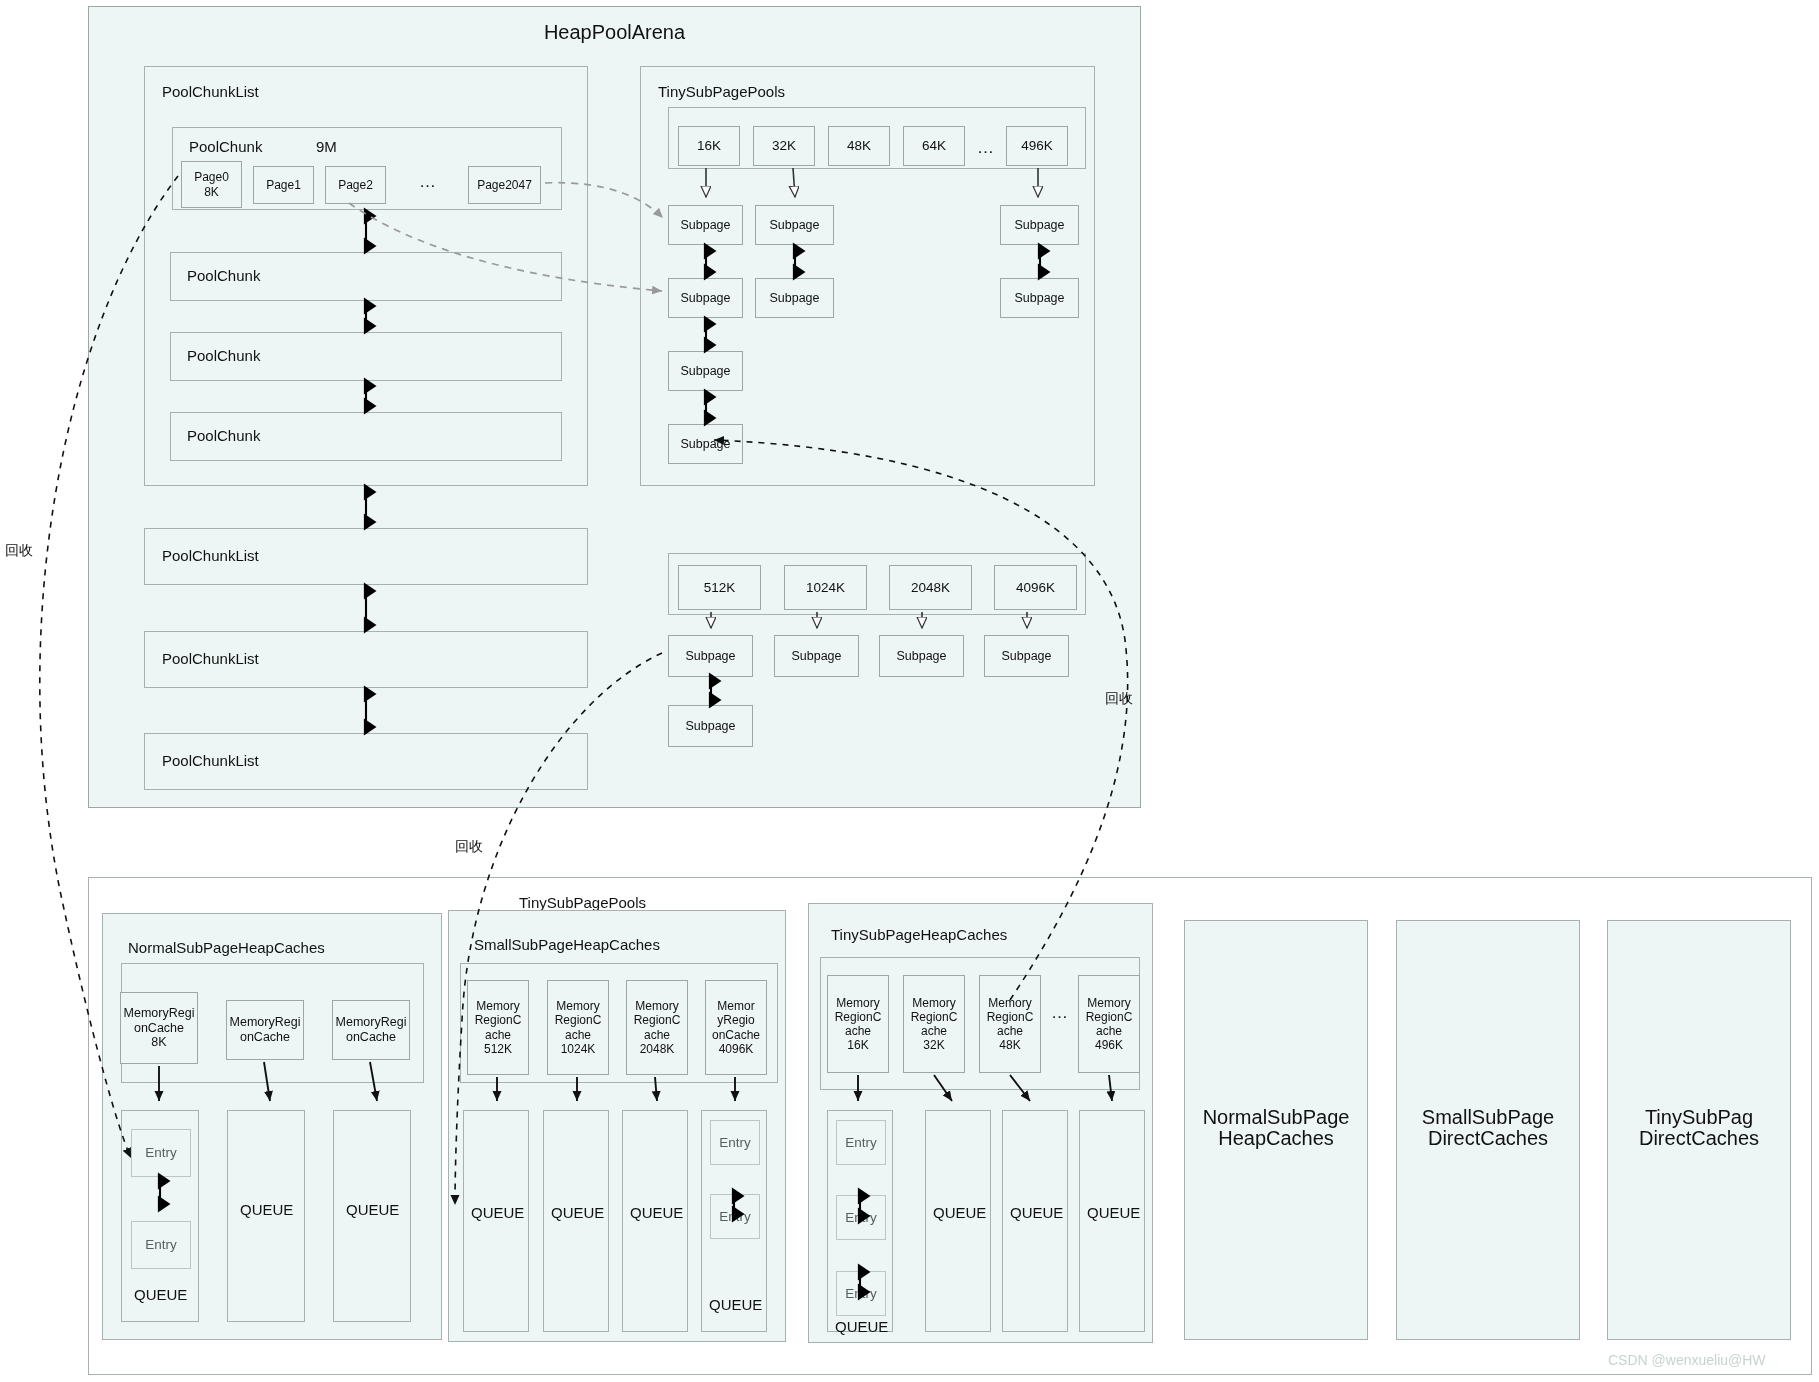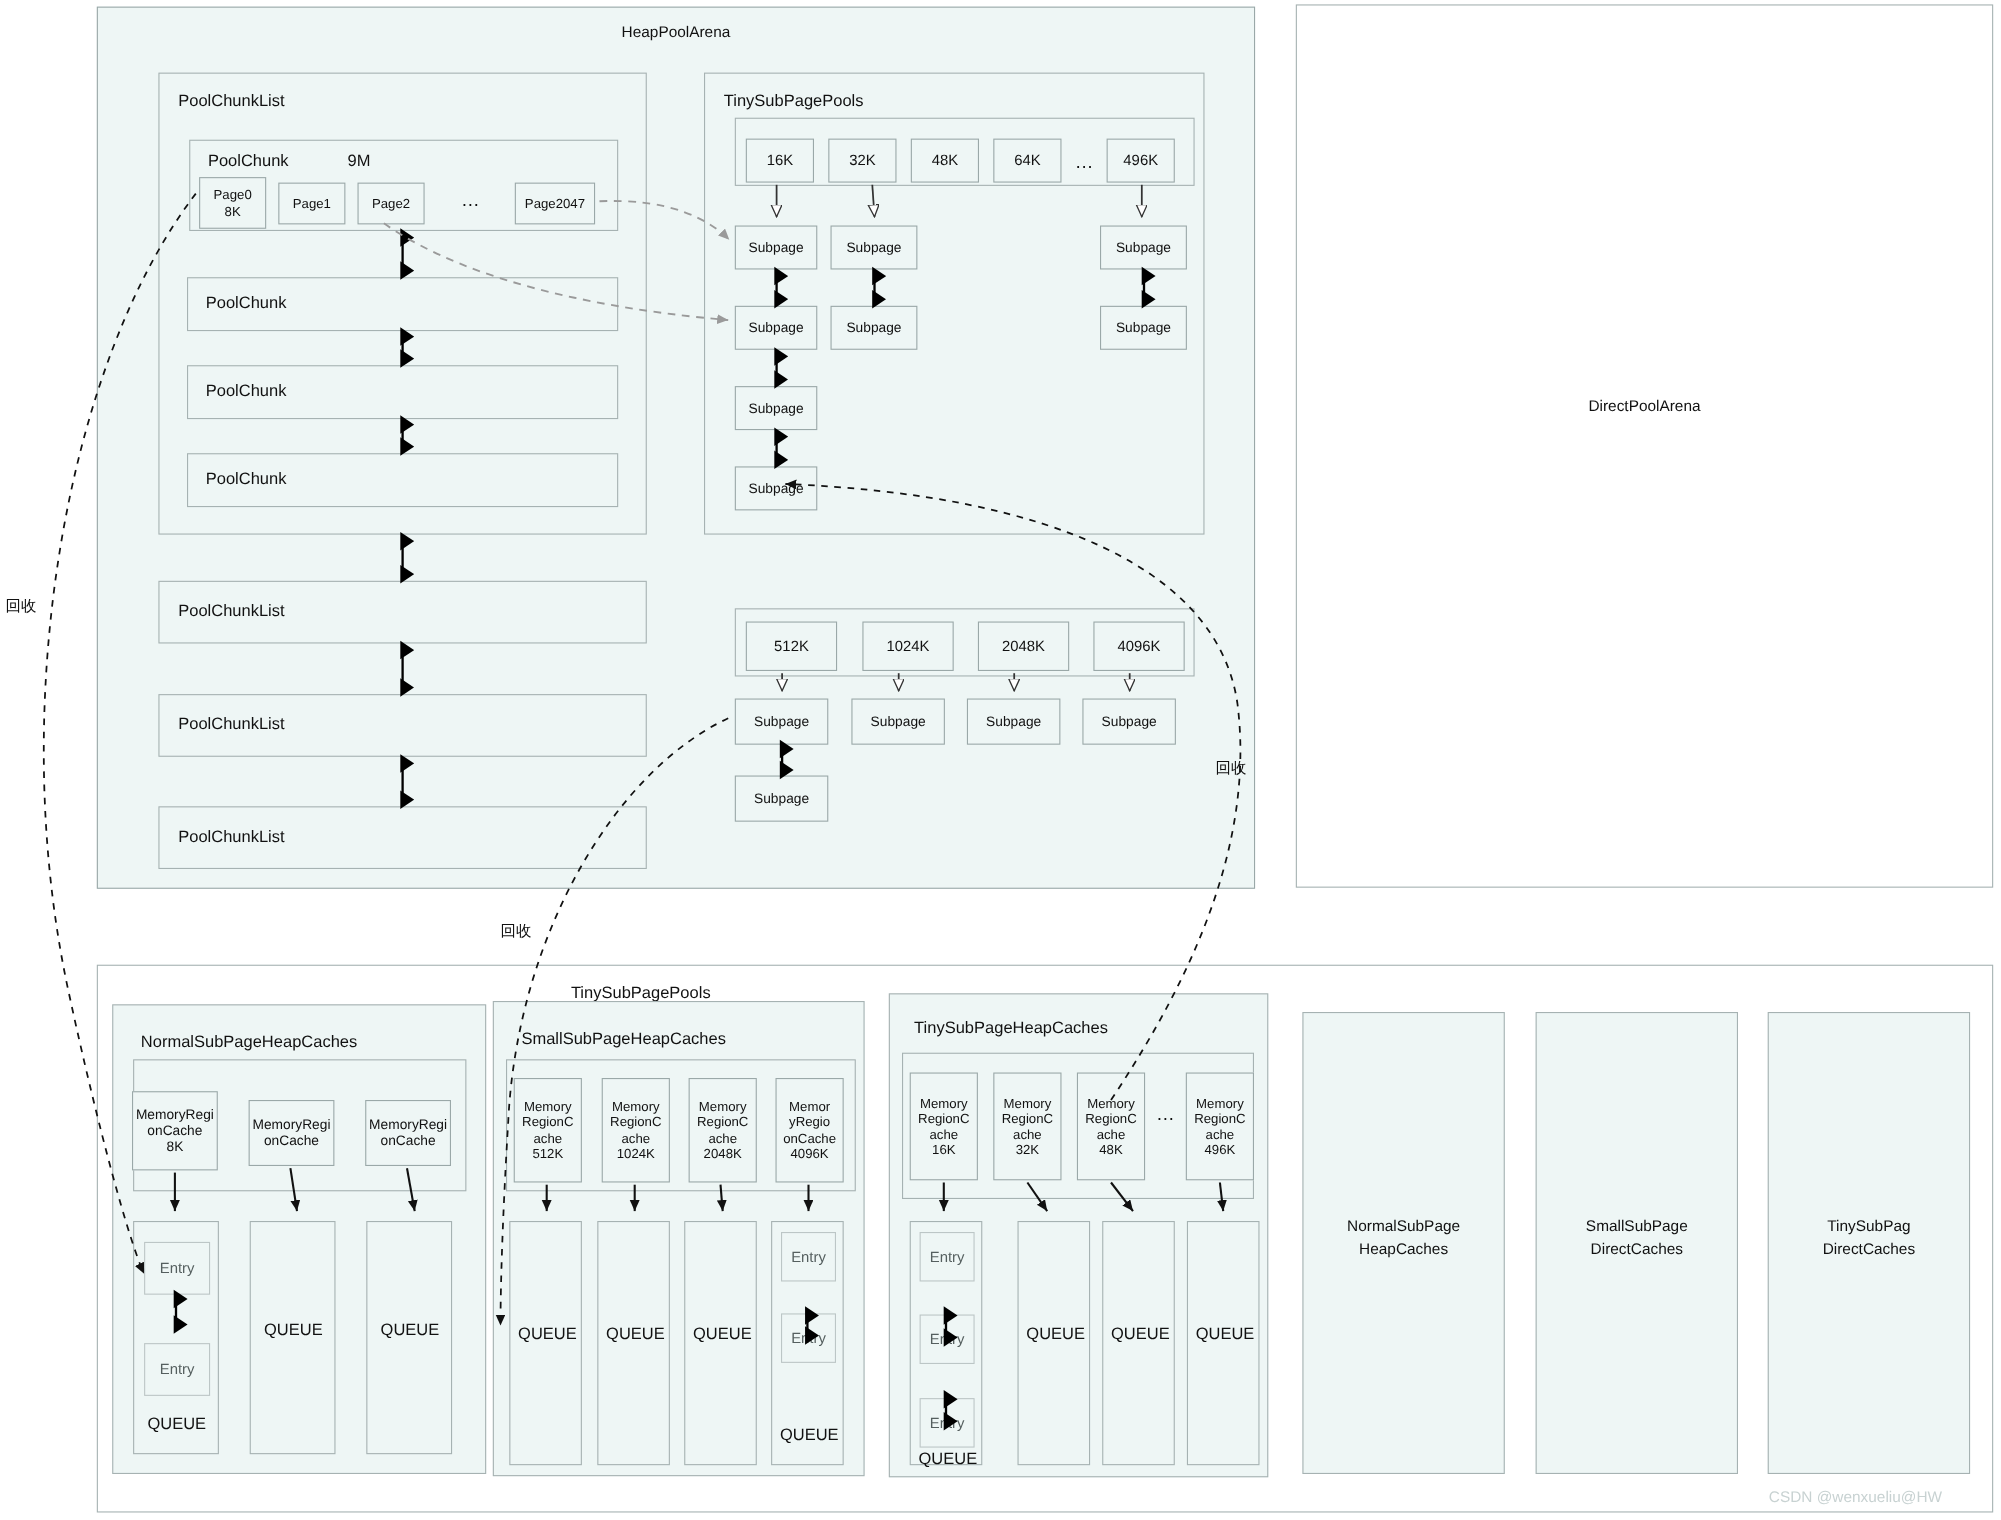--- a/index.html
+++ b/index.html
@@ -10,21 +10,21 @@
   }
   .stage{position:absolute;left:0;top:0;width:1819px;height:1382px;}
   .svg-layer{position:absolute;left:0;top:0;width:1819px;height:1382px;pointer-events:none;}
 
   .box{position:absolute;box-sizing:border-box;}
   .panel{background:#eef6f5;border:1.6px solid #9aa8a8;}
   .plain{background:#eef6f5;border:1.6px solid #a6b2b2;}
   .white{background:#ffffff;border:1.6px solid #a6b2b2;}
 
   .title{position:absolute;font-size:15px;color:#111;white-space:nowrap;}
-  .title-c{position:absolute;font-size:14px;color:#111;white-space:nowrap;
+  .title-c{position:absolute;font-size:20px;color:#111;white-space:nowrap;
            left:0;right:0;text-align:center;}
 
   .cell{position:absolute;box-sizing:border-box;background:#eef6f5;
         border:1.6px solid #9aa8a8;display:flex;align-items:center;
         justify-content:center;text-align:center;font-size:13.5px;
         line-height:1.18;color:#111;}
   .cell.lite{border-color:#bcc6c6;color:#555f5f;}
   .cell.smallfont{font-size:12.5px;}
   .cell.tiny{font-size:12px;}
 
@@ -104,23 +104,20 @@
   <div class="cell" style="left:784px;top:565px;width:83px;height:45px;">1024K</div>
   <div class="cell" style="left:889px;top:565px;width:83px;height:45px;">2048K</div>
   <div class="cell" style="left:994px;top:565px;width:83px;height:45px;">4096K</div>
 
   <div class="cell smallfont" style="left:668px;top:635px;width:85px;height:42px;">Subpage</div>
   <div class="cell smallfont" style="left:668px;top:705px;width:85px;height:42px;">Subpage</div>
   <div class="cell smallfont" style="left:774px;top:635px;width:85px;height:42px;">Subpage</div>
   <div class="cell smallfont" style="left:879px;top:635px;width:85px;height:42px;">Subpage</div>
   <div class="cell smallfont" style="left:984px;top:635px;width:85px;height:42px;">Subpage</div>
 
-  <div class="box white" style="left:1178px;top:4px;width:634px;height:803px;">
-    <div class="title-c" style="top:356px;">DirectPoolArena</div>
-  </div>
 
   <div class="box white" style="left:88px;top:877px;width:1724px;height:498px;">
     <div class="title" style="left:430px;top:16px;">TinySubPagePools</div>
   </div>
 
   <div class="box plain" style="left:102px;top:913px;width:340px;height:427px;">
     <div class="title" style="left:25px;top:25px;">NormalSubPageHeapCaches</div>
   </div>
   <div class="box plain" style="left:121px;top:963px;width:303px;height:120px;"></div>
   <div class="cell smallfont" style="left:120px;top:992px;width:78px;height:72px;flex-direction:column;">

